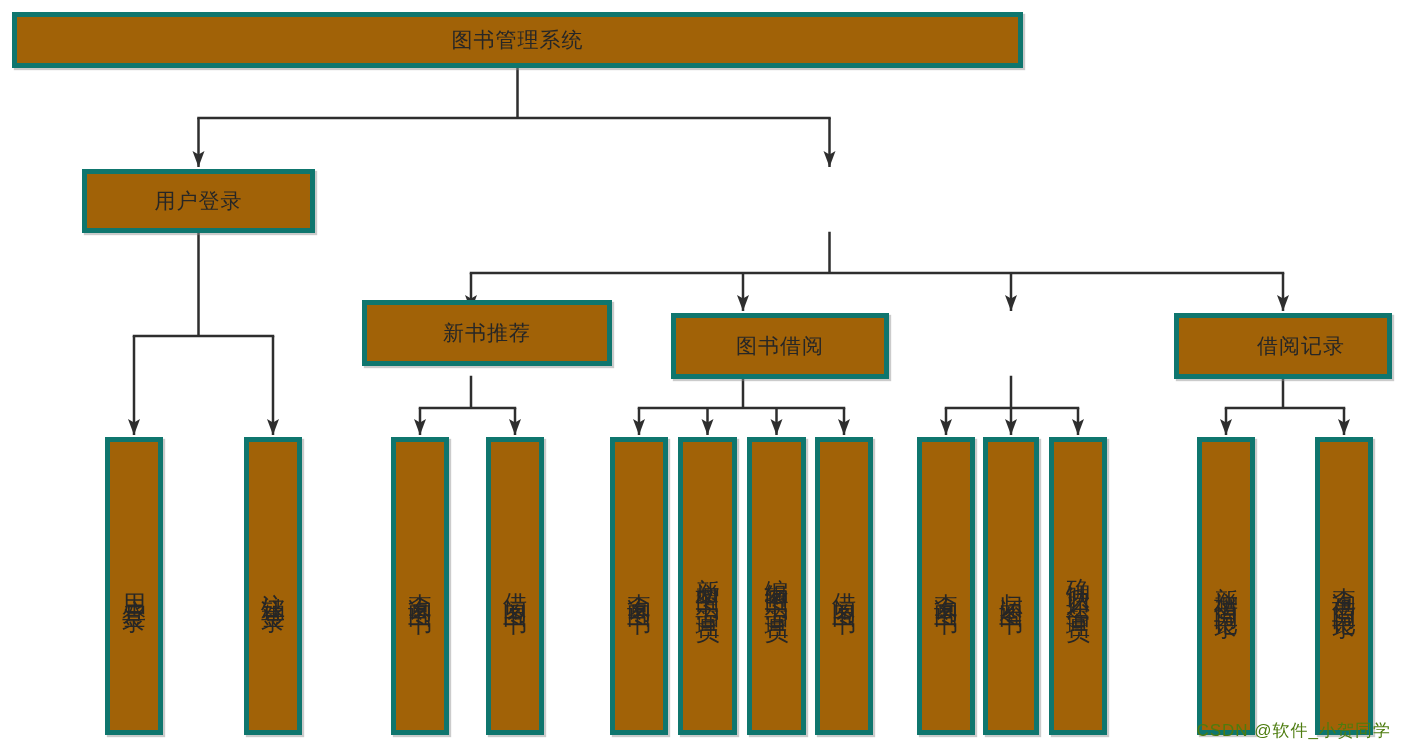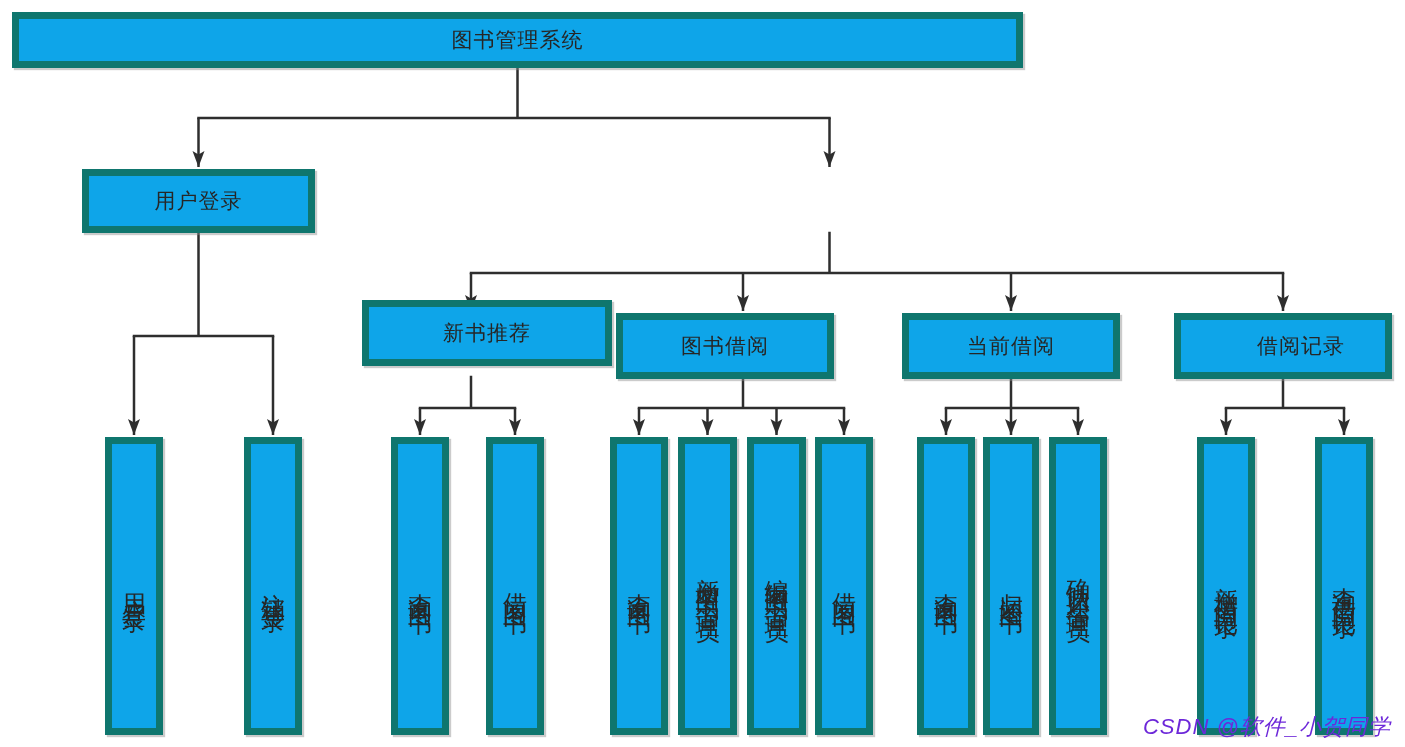--- a/index.html
+++ b/index.html
@@ -12,22 +12,22 @@
     overflow: hidden;
   }
   .wires {
     position: absolute;
     left: 0; top: 0;
     width: 1405px; height: 747px;
   }
   .box {
     position: absolute;
     box-sizing: border-box;
-    background: #0ea5e9;
-    border: 7px solid #0f766e;
+    background: #a16207;
+    border: 5px solid #0f766e;
     box-shadow: 2px 2px 1px rgba(140,140,140,0.45);
     display: flex;
     align-items: center;
     justify-content: center;
     color: #262626;
     font-size: 21px;
     letter-spacing: 1px;
     text-align: center;
   }
   .leaf {
@@ -35,25 +35,24 @@
     text-orientation: mixed;
     font-size: 24px;
     letter-spacing: 6px;
     line-height: 1;
     padding: 6px 0;
   }
   .watermark {
     position: absolute;
     right: 14px;
     bottom: 5px;
-    font-size: 22px;
-    color: #6d28d9;
+    font-size: 17px;
+    color: #4d7c0f;
     letter-spacing: 1px;
     white-space: nowrap;
-    font-style: italic;
   }
 </style>
 </head>
 <body>
 
 <div class="canvas">
 
   <svg class="wires" width="1405" height="747" viewBox="0 0 1405 747">
     <defs>
       <marker id="arw" markerUnits="userSpaceOnUse" markerWidth="18" markerHeight="14" viewBox="0 0 18 14" refX="17" refY="7" orient="auto">
@@ -96,22 +95,21 @@
       <line x1="1226" y1="408" x2="1226" y2="435"></line>
       <line x1="1344" y1="408" x2="1344" y2="435"></line>
     </g>
   </svg>
 
   <div class="box" style="left:12px; top:12px; width:1011px; height:56px;">图书管理系统</div>
 
   <div class="box" style="left:82px; top:169px; width:233px; height:64px;">用户登录</div>
 
   <div class="box" style="left:362px; top:300px; width:250px; height:66px;">新书推荐</div>
-  <div class="box" style="left:616px; top:313px; width:218px; height:66px;">图书借阅</div>
-  <div class="box" style="left:902px; top:313px; width:218px; height:66px;">当前借阅</div>
+  <div class="box" style="left:671px; top:313px; width:218px; height:66px;">图书借阅</div>
   <div class="box" style="left:1174px; top:313px; width:218px; height:66px;padding-left:36px;">借阅记录</div>
 
   <div class="box leaf" style="left:105px; top:437px; width:58px; height:298px;">用户登录</div>
   <div class="box leaf" style="left:244px; top:437px; width:58px; height:298px;">注销登录</div>
 
   <div class="box leaf" style="left:391px; top:437px; width:58px; height:298px;">查询图书</div>
   <div class="box leaf" style="left:486px; top:437px; width:58px; height:298px;">借阅图书</div>
 
   <div class="box leaf" style="left:610px; top:437px; width:58px; height:298px;">查询图书</div>
   <div class="box leaf" style="left:678px; top:437px; width:59px; height:298px;">新增图书（管理员）</div>

